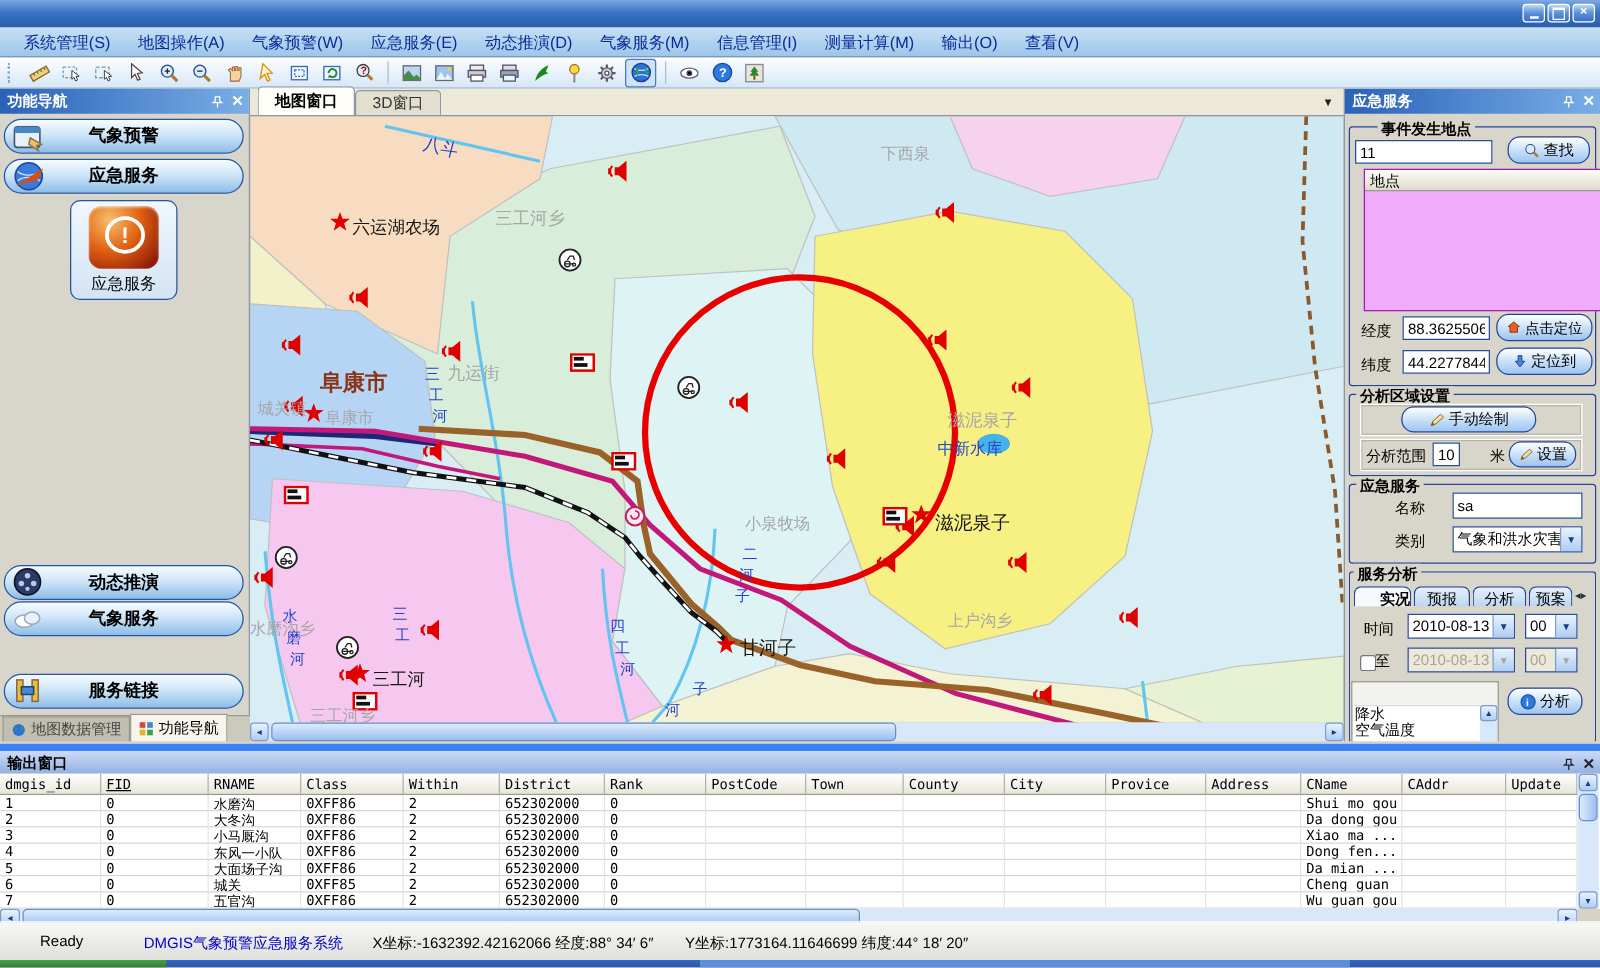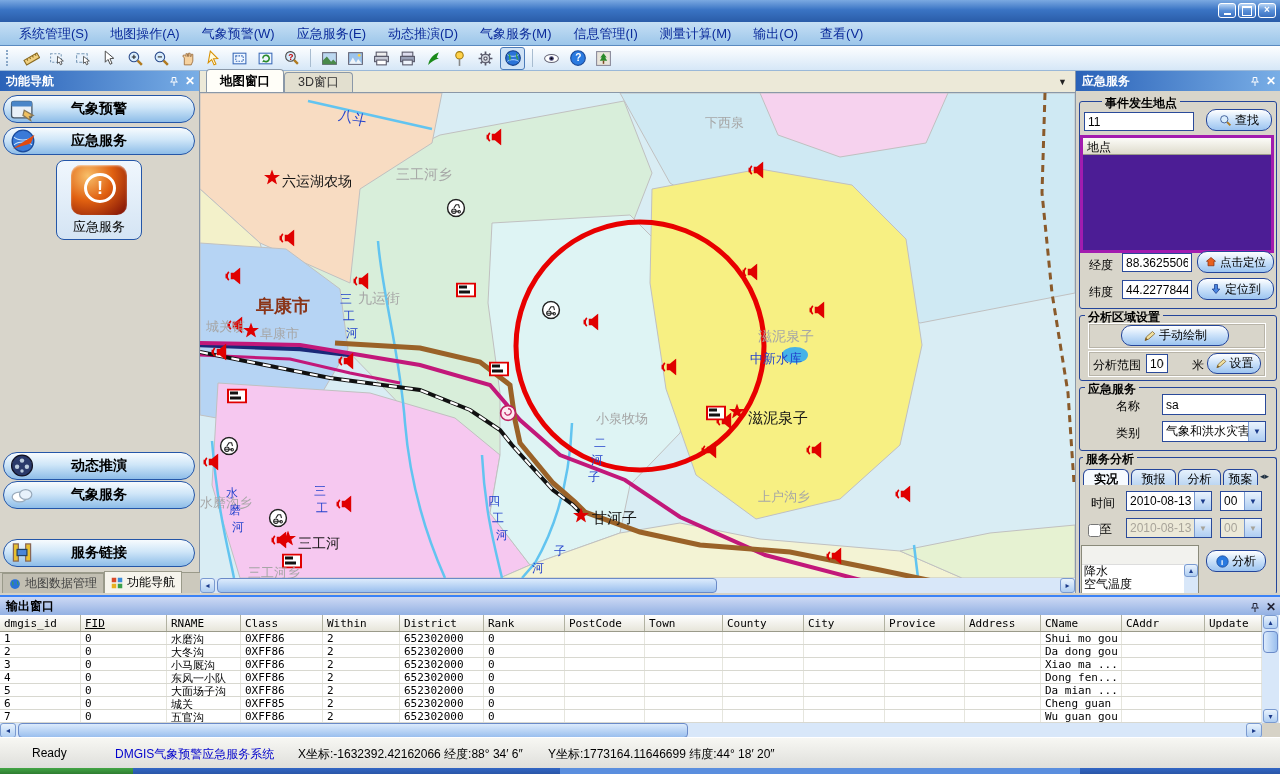--- a/index.html
+++ b/index.html
@@ -93,21 +93,21 @@
   .sel .sarr{width:16px;align-self:stretch;background:linear-gradient(#eaf3fd,#aecdf2);
     border-left:1px solid #7a9ad0;display:flex;align-items:center;justify-content:center;font-size:8px;color:#1a3a8a;}
   .sel.dis{background:#ece9d8;color:#a8a49a;}
   .sel.dis .sarr{color:#a8a49a;}
   .listhd{background:linear-gradient(#fcfcf8,#dedbcc);border-bottom:1px solid #9a9a8a;
     font-size:12px;padding:1px 0 0 4px;height:17px;box-sizing:border-box;}
   .atab{position:absolute;border:1px solid #24459a;border-bottom:none;border-radius:6px 6px 0 0;
     background:linear-gradient(#e6f1fc,#bcd6f2);font-size:12px;padding-top:1px;text-align:center;height:16px;box-sizing:border-box;}
   .atab.active{background:#f6fafe;font-weight:bold;}
   
-  #outwin{left:0;top:595px;width:1280px;height:142px;background:#fff;border-top:2px solid #3b82f6;box-sizing:border-box;}
+  #outwin{left:0;top:595px;width:1280px;height:142px;background:#fff;border-top:6px solid #3b82f6;box-sizing:border-box;}
   #outheader{position:absolute;left:0;top:0;width:1280px;height:18px;box-sizing:border-box;
     background:linear-gradient(#cdd9f4,#93b1e3);font-size:12px;font-weight:bold;
     line-height:18px;padding-left:6px;color:#000;}
   #thead{position:absolute;top:18px;left:0;height:17px;width:1262px;display:flex;
     background:linear-gradient(#ffffff,#e7e5da);border-bottom:1px solid #9a9a8a;
     font-family:"DejaVu Sans Mono",monospace;font-size:11px;box-sizing:border-box;}
   .hc{border-right:1px solid #b2b2a2;padding:2px 0 0 4px;box-sizing:border-box;overflow:hidden;white-space:nowrap;flex:none;}
   #tbody{position:absolute;top:35px;left:0;width:1262px;height:91px;overflow:hidden;}
   .trow{display:flex;height:13px;font-family:"DejaVu Sans Mono",monospace;font-size:11px;
     border-bottom:1px solid #d8d8d0;box-sizing:border-box;}
@@ -525,21 +525,21 @@
   <div class="grp" style="left:3px;top:30px;width:196px;height:206px;"></div>
   <span class="glegend" style="left:9px;top:24px;margin-left:17px;">事件发生地点</span>
   <input class="tin" style="left: 8px; top: 41px; width: 110px; height: 19px;" value="11">
   <button class="xbtn" style="left:130px;top:38px;width:66px;height:22px;">
     <svg width="13" height="13" viewBox="0 0 16 16">
         <circle cx="6.5" cy="6.5" r="4.5" fill="#d8ecfc" stroke="#2a4a8a"></circle>
         <path d="M10,10l4,4" stroke="#b07a20" stroke-width="2.4"></path>
       </svg>
     <span>查找</span>
   </button>
-  <div class="abs" style="left:4px;top:64px;width:188px;height:112px;border:3px solid #a21caf;background:#4c1d95;">
+  <div class="abs" style="left:15px;top:64px;width:188px;height:112px;border:1px solid #a21caf;background:#f0abfc;">
     <div class="listhd">地点</div>
   </div>
   <span class="flabel" style="left:13px;top:186px;">经度</span>
   <input class="tin" style="left: 46px; top: 182px; width: 70px; height: 19px;" value="88.3625506">
   <button class="xbtn" style="left:121px;top:180px;width:77px;height:22px;font-size:11.5px;">
     <svg width="12" height="12" viewBox="0 0 16 16">
         <path d="M8,2l6,5h-2v6H4V7H2z" fill="#e86020" stroke="#8a3010"></path>
       </svg>
     <span>点击定位</span>
   </button>
@@ -579,21 +579,21 @@
   <span class="flabel" style="left:40px;top:327px;">名称</span>
   <input class="tin" style="left: 86px; top: 323px; width: 104px; height: 21px;" value="sa">
   <span class="flabel" style="left:40px;top:354px;">类别</span>
   <div class="sel" style="left:86px;top:350px;width:104px;height:21px;">
     <span class="stxt">气象和洪水灾害</span>
       <span class="sarr">▼</span>
   </div>
 
   <div class="grp" style="left:3px;top:386px;width:196px;height:136px;border-bottom:none;"></div>
   <span class="glegend" style="left:7px;top:380px;">服务分析</span>
-  <span class="atab active" style="left:7px;top:398px;width:46px;">实况</span>
+  <span class="atab active" style="left:7px;top:398px;width:46px;text-align:right;">实况</span>
   <span class="atab" style="left:55px;top:398px;width:45px;">预报</span>
   <span class="atab" style="left:102px;top:398px;width:43px;">分析</span>
   <span class="atab" style="left:147px;top:398px;width:35px;">预案</span>
   <span class="flabel" style="left:184px;top:400px;font-size:9px;color:#234;">◂▸</span>
   <span class="flabel" style="left:15px;top:424px;text-align:right;">时间</span>
   <div class="sel" style="left:50px;top:420px;width:86px;height:20px;">
     <span class="stxt">2010-08-13</span>
       <span class="sarr">▼</span>
   </div>
   <div class="sel" style="left:144px;top:420px;width:42px;height:20px;">

